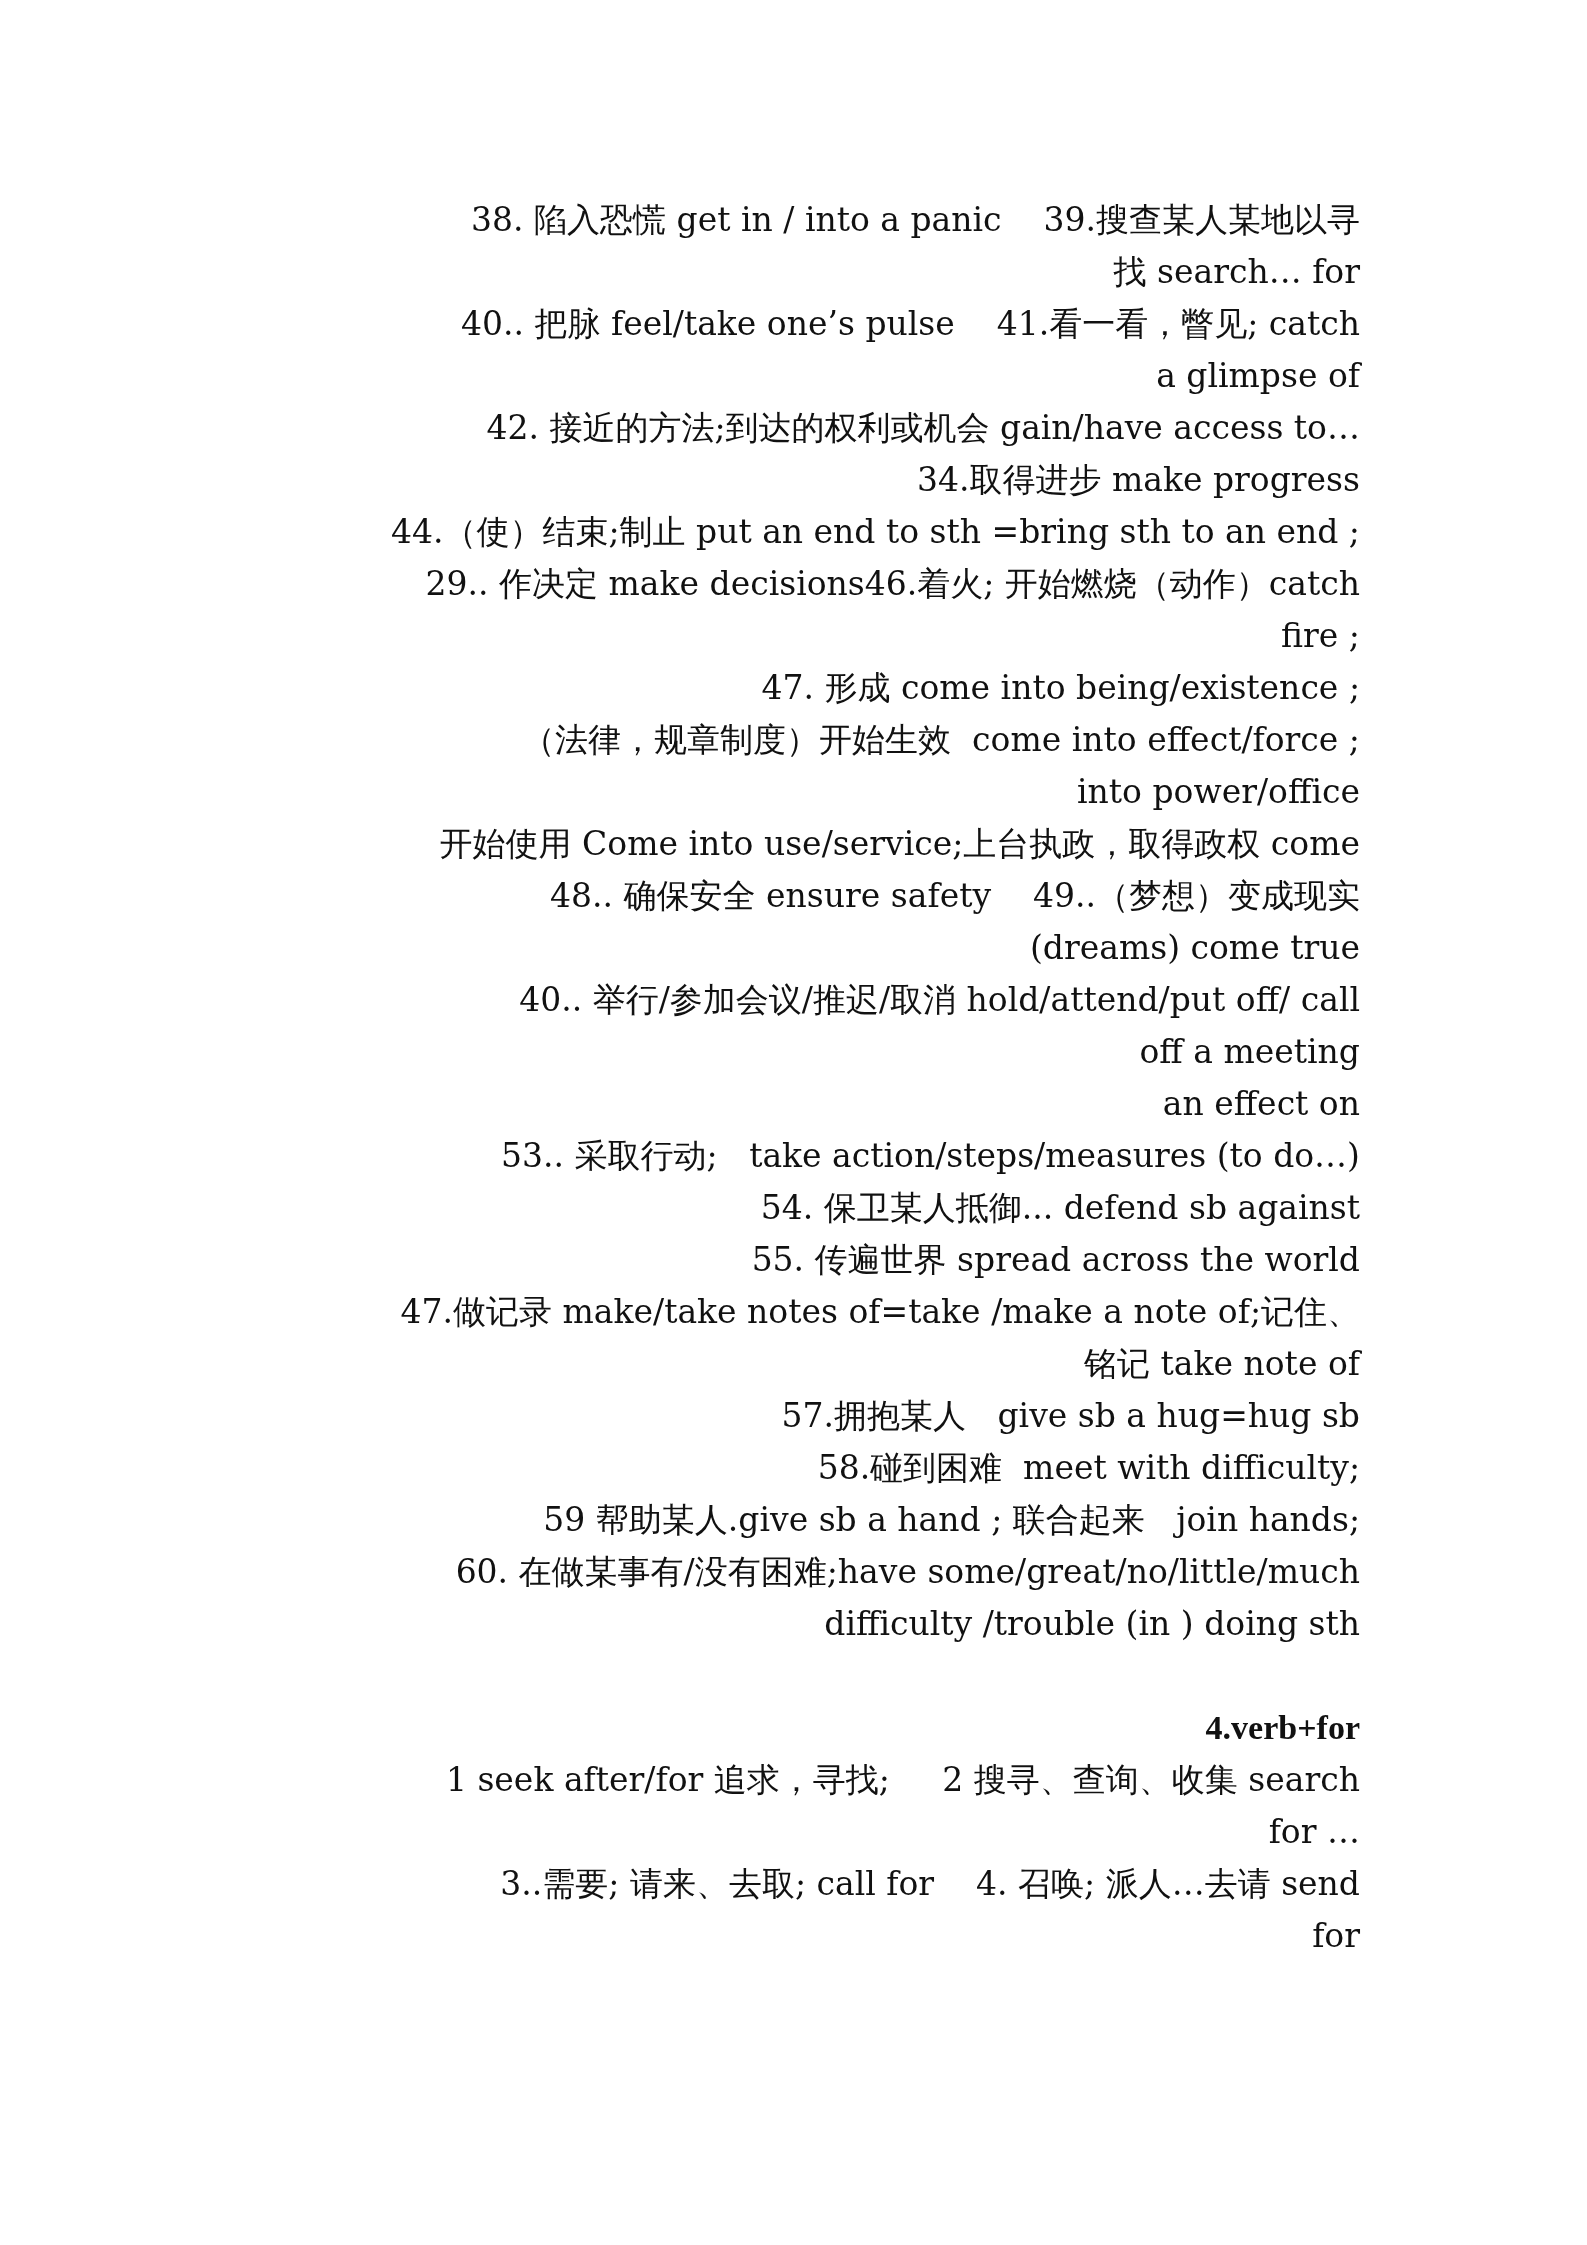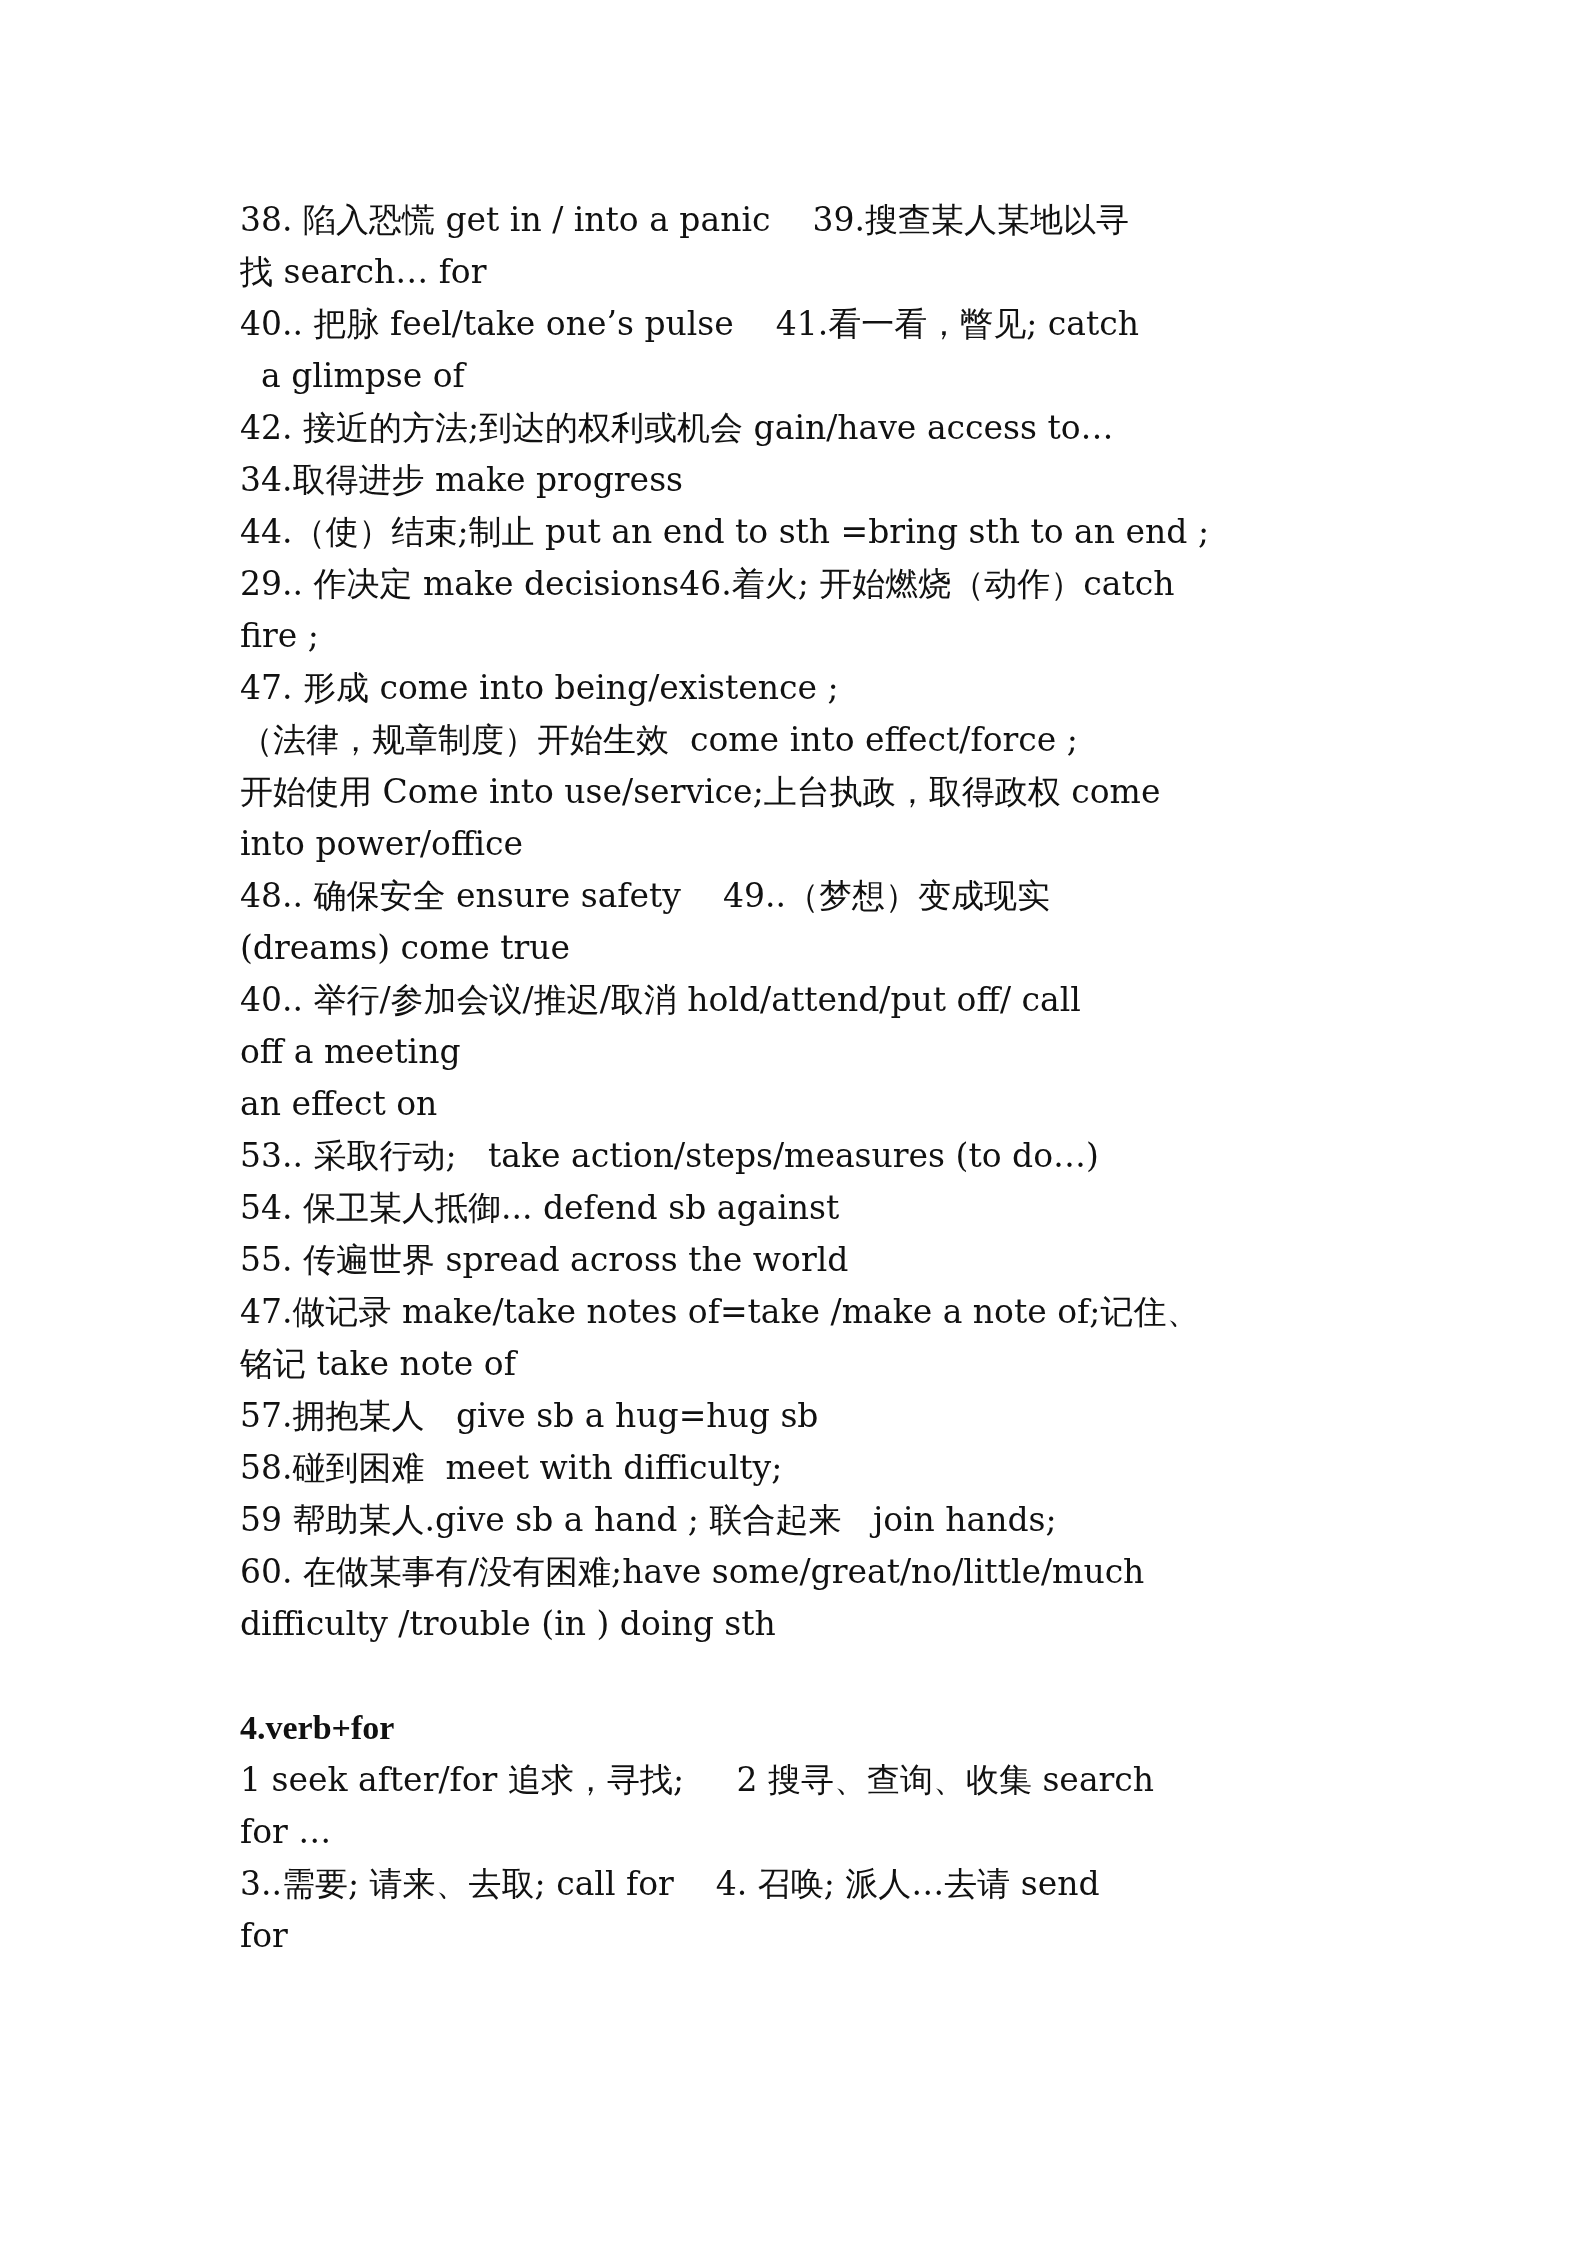--- a/index.html
+++ b/index.html
@@ -13,20 +13,21 @@
       position: relative;
       overflow: hidden;
       font-family: "DejaVu Serif", "Liberation Serif", serif;
       color: #111111;
     }
     .page {
       position: absolute;
       left: 240px;
       top: 194px;
       width: 1120px;
+      text-align: right;
     }
     .line {
       font-size: 33px;
       line-height: 52px;
       height: 52px;
       white-space: pre;
       letter-spacing: 0px;
       transform-origin: left center;
     }
     .gap {
@@ -50,22 +51,22 @@
     <div class="line">找 search… for</div>
     <div class="line">40.. 把脉 feel/take one’s pulse    41.看一看，瞥见; catch</div>
     <div class="line">  a glimpse of</div>
     <div class="line">42. 接近的方法;到达的权利或机会 gain/have access to…</div>
     <div class="line">34.取得进步 make progress</div>
     <div class="line">44.（使）结束;制止 put an end to sth =bring sth to an end ;</div>
     <div class="line">29.. 作决定 make decisions46.着火; 开始燃烧（动作）catch</div>
     <div class="line">fire ;</div>
     <div class="line">47. 形成 come into being/existence ;</div>
     <div class="line">（法律，规章制度）开始生效  come into effect/force ;</div>
+    <div class="line">into power/office</div>
     <div class="line">开始使用 Come into use/service;上台执政，取得政权 come</div>
-    <div class="line">into power/office</div>
     <div class="line">48.. 确保安全 ensure safety    49..（梦想）变成现实</div>
     <div class="line">(dreams) come true</div>
     <div class="line">40.. 举行/参加会议/推迟/取消 hold/attend/put off/ call</div>
     <div class="line">off a meeting</div>
     <div class="line">an effect on</div>
     <div class="line">53.. 采取行动;   take action/steps/measures (to do…)</div>
     <div class="line">54. 保卫某人抵御... defend sb against</div>
     <div class="line">55. 传遍世界 spread across the world</div>
     <div class="line">47.做记录 make/take notes of=take /make a note of;记住、</div>
     <div class="line">铭记 take note of</div>

